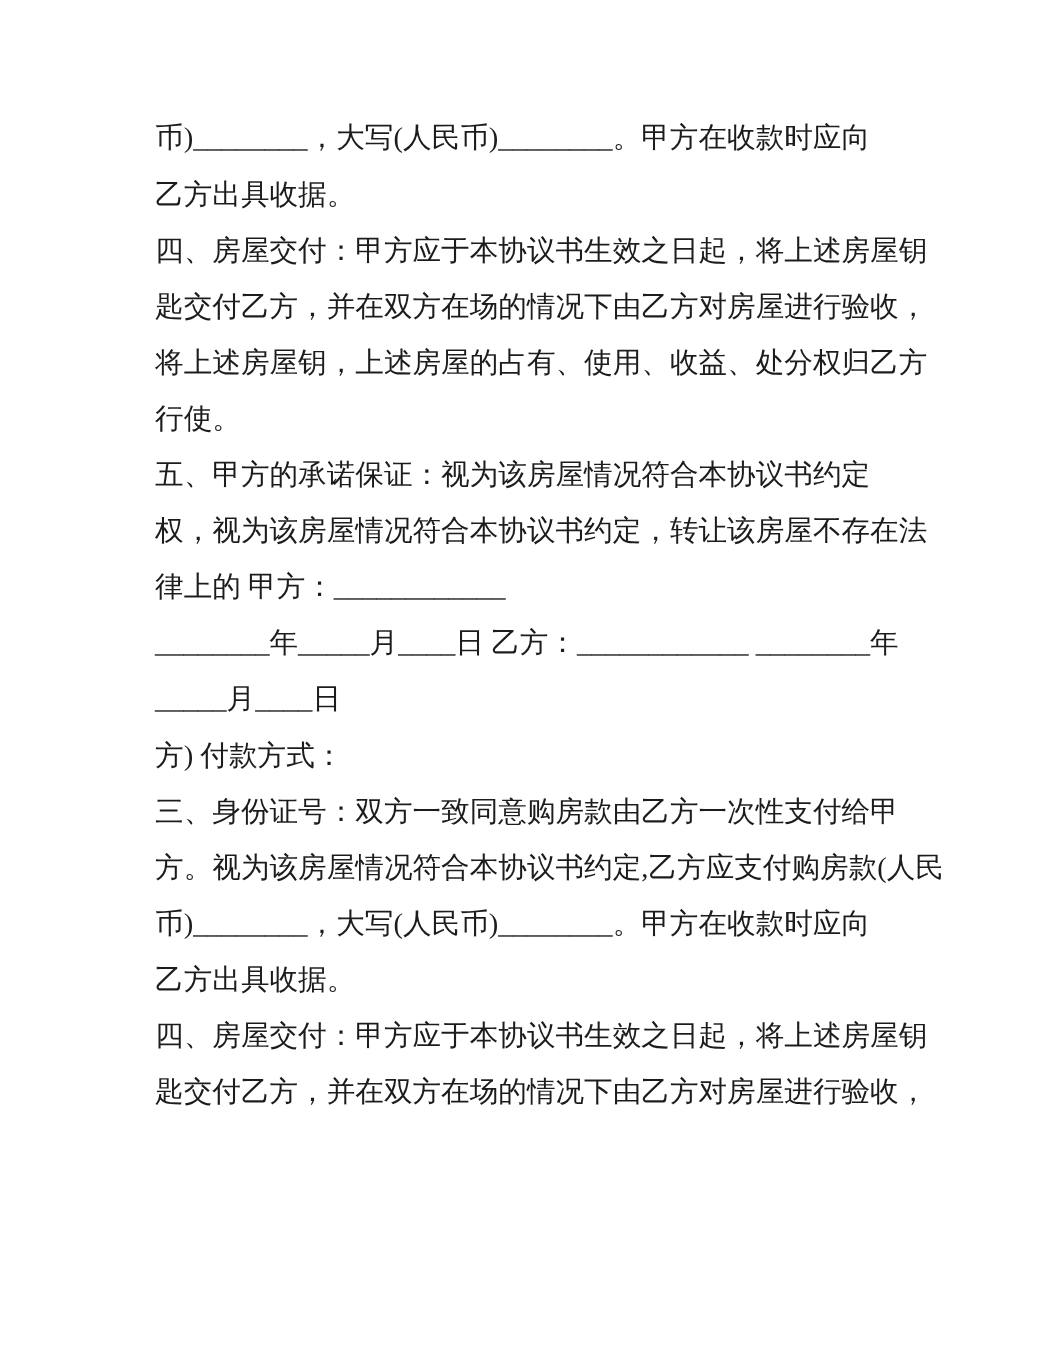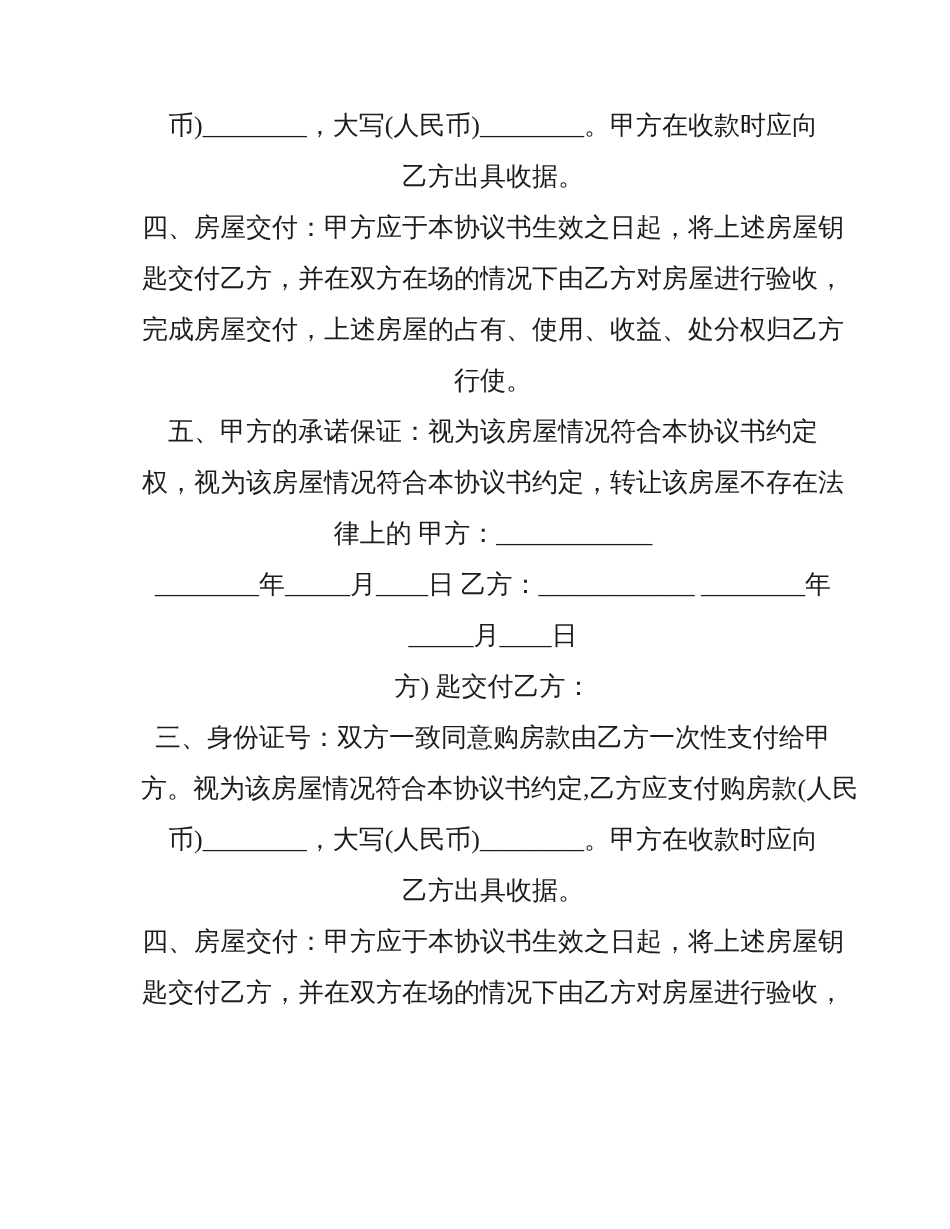--- a/index.html
+++ b/index.html
@@ -8,21 +8,20 @@
     background: #ffffff;
   }
   .page {
     position: relative;
     width: 950px;
     height: 1229px;
     box-sizing: border-box;
     background: #ffffff;
     padding: 100px 105px 0 141px;
     overflow: hidden;
-    text-align: center;
   }
   .doc-text {
     font-family: "Liberation Serif", "DejaVu Serif", serif;
     font-size: 26px;
     line-height: 51px;
     color: #1c1c1c;
     letter-spacing: 0px;
   }
   .doc-line {
     white-space: nowrap;
@@ -31,28 +30,28 @@
 </style>
 </head>
 <body>
 
 <div class="page">
   <div class="doc-text">
     <div class="doc-line">币)________，大写(人民币)________。甲方在收款时应向</div>
     <div class="doc-line">乙方出具收据。</div>
     <div class="doc-line">四、房屋交付：甲方应于本协议书生效之日起，将上述房屋钥</div>
     <div class="doc-line">匙交付乙方，并在双方在场的情况下由乙方对房屋进行验收，</div>
-    <div class="doc-line">完成房屋交付，上述房屋的占有、使用、收益、处分权归乙方</div>
+    <div class="doc-line">将上述房屋钥，上述房屋的占有、使用、收益、处分权归乙方</div>
     <div class="doc-line">行使。</div>
     <div class="doc-line">五、甲方的承诺保证：视为该房屋情况符合本协议书约定</div>
     <div class="doc-line">权，视为该房屋情况符合本协议书约定，转让该房屋不存在法</div>
     <div class="doc-line">律上的 甲方：____________</div>
     <div class="doc-line">________年_____月____日 乙方：____________ ________年</div>
     <div class="doc-line">_____月____日</div>
-    <div class="doc-line">方) 匙交付乙方：</div>
+    <div class="doc-line">方) 付款方式：</div>
     <div class="doc-line">三、身份证号：双方一致同意购房款由乙方一次性支付给甲</div>
     <div class="doc-line">方。视为该房屋情况符合本协议书约定,乙方应支付购房款(人民</div>
     <div class="doc-line">币)________，大写(人民币)________。甲方在收款时应向</div>
     <div class="doc-line">乙方出具收据。</div>
     <div class="doc-line">四、房屋交付：甲方应于本协议书生效之日起，将上述房屋钥</div>
     <div class="doc-line">匙交付乙方，并在双方在场的情况下由乙方对房屋进行验收，</div>
   </div>
 </div>
 
 </body></html>

